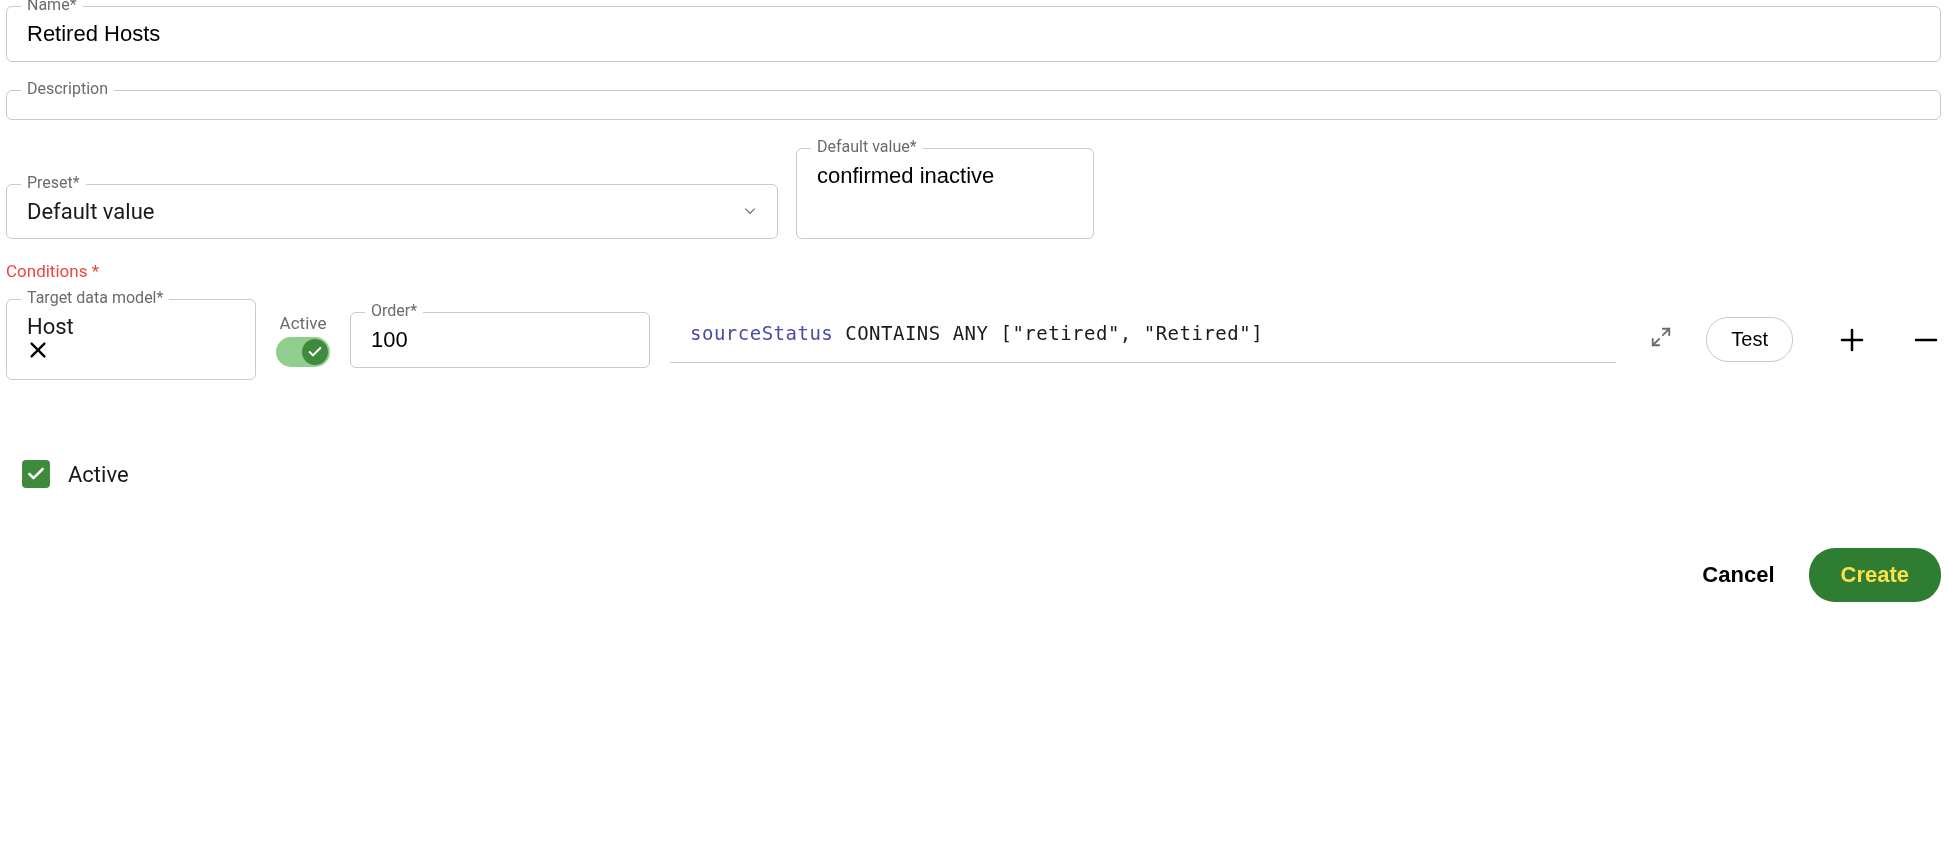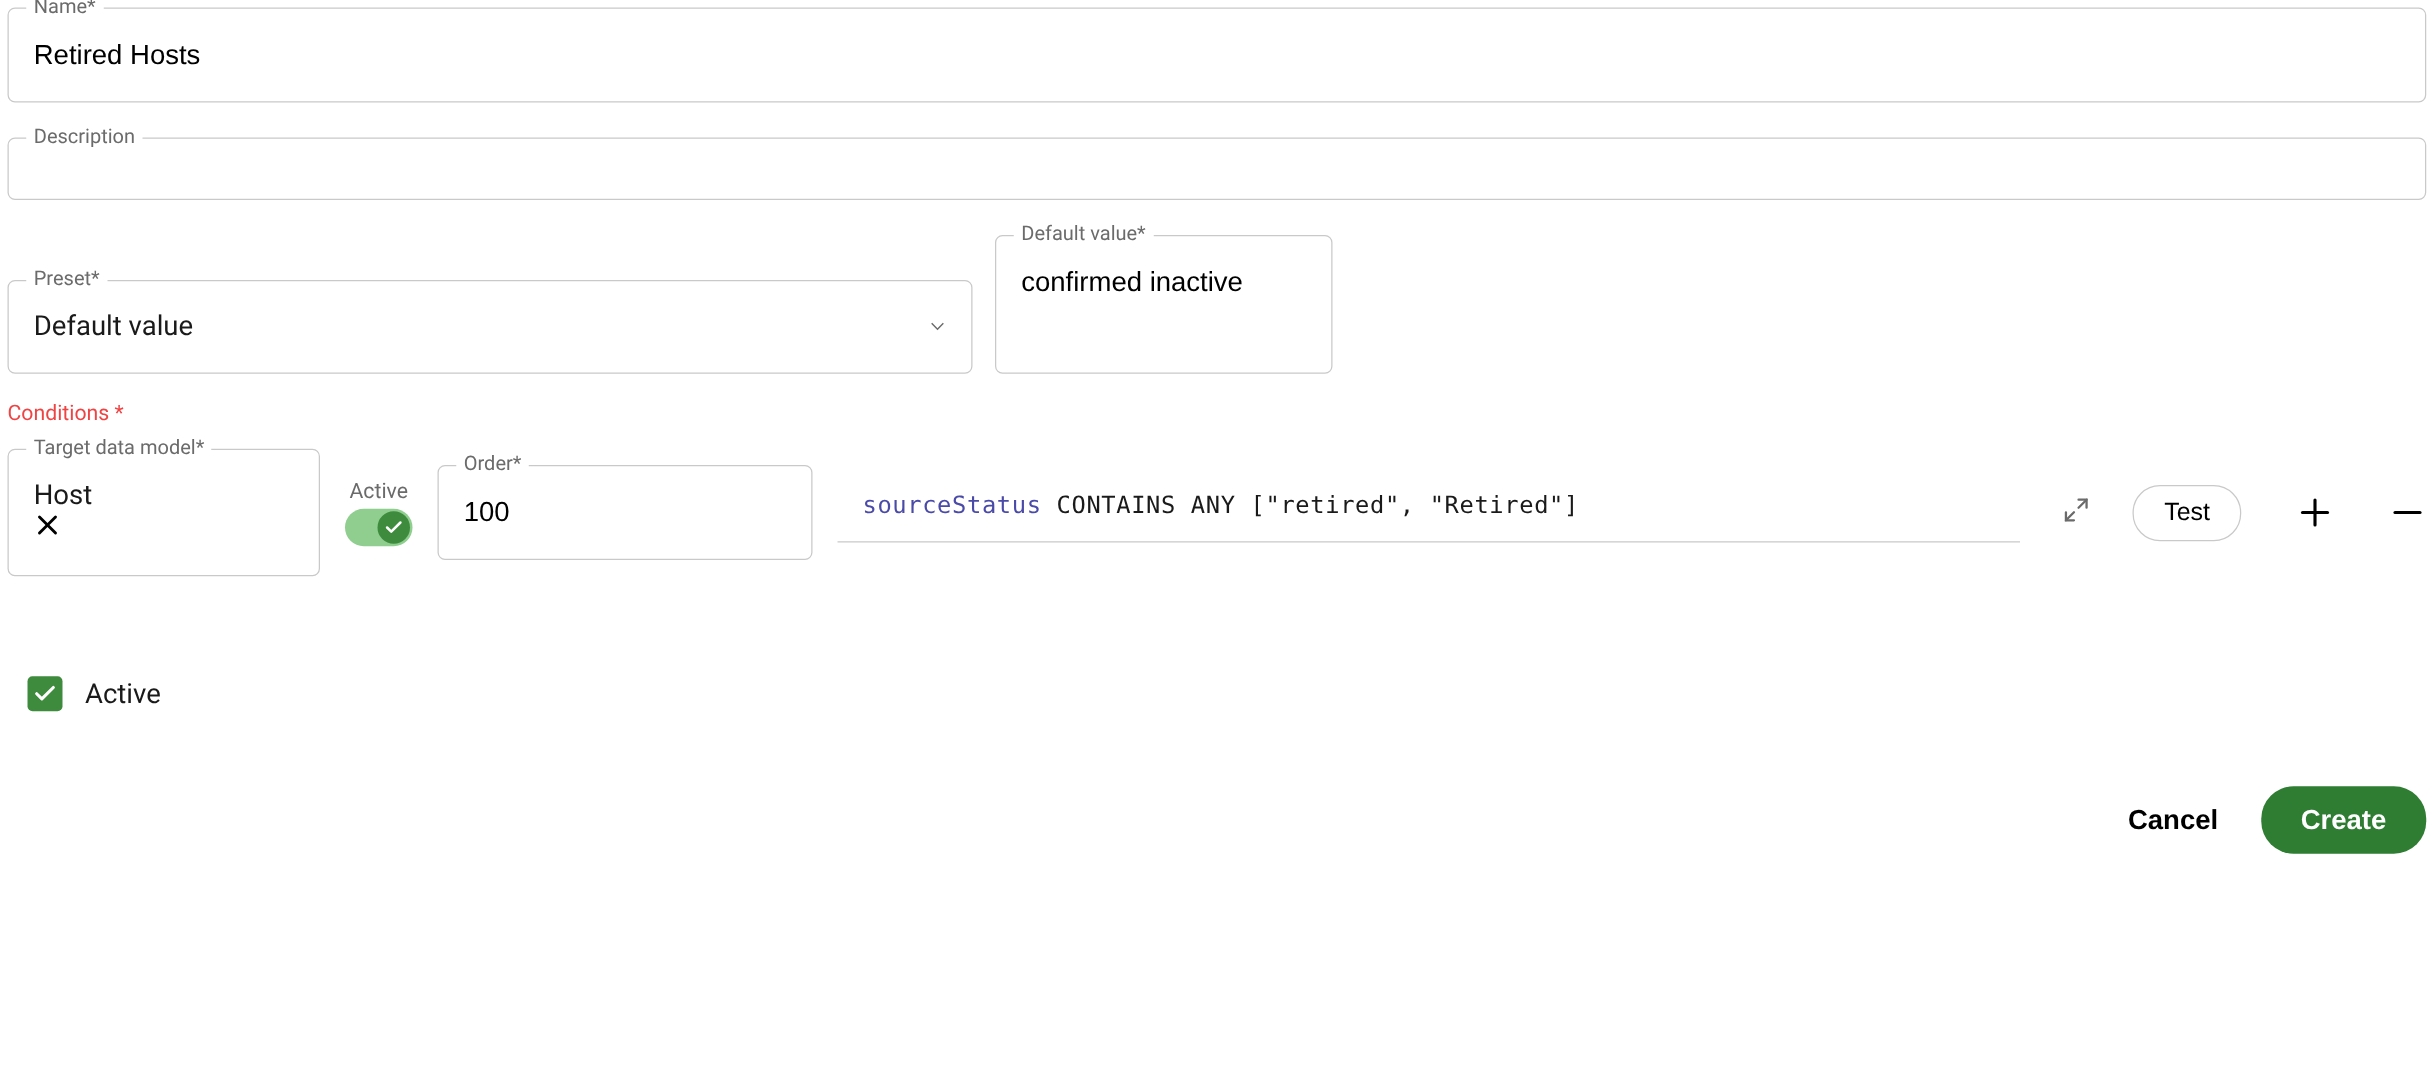--- a/index.html
+++ b/index.html
@@ -8,21 +8,21 @@
     padding: 6px;
     font-family: -apple-system, BlinkMacSystemFont, "Segoe UI", Roboto, Helvetica, Arial, sans-serif;
     color: #1a1a1a;
     background: #fff;
     font-size: 20px;
   }
   .field {
     position: relative;
     border: 1px solid #c9c9c9;
     border-radius: 6px;
-    padding: 24px 20px;
+    padding: 14px 20px;
   }
   .field-label {
     position: absolute;
     top: -12px;
     left: 14px;
     background: #fff;
     padding: 0 6px;
     font-size: 16px;
     color: #6b6b6b;
   }
@@ -76,25 +76,25 @@
   .icon-btn svg { width:30px; height:30px; }
   .active-row { display:flex; align-items:center; gap:18px; margin-top:80px; margin-left:16px;}
   .checkbox {
     width:28px; height:28px; border-radius:4px; background:#3e8b3e;
     display:flex; align-items:center; justify-content:center; cursor:pointer;
   }
   .checkbox svg { width:20px; height:20px; }
   .footer { display:flex; justify-content:flex-end; gap:28px; margin-top:60px; align-items:center;}
   .cancel-btn { font-size:22px; font-weight:600; background:none; border:none; cursor:pointer; }
   .create-btn {
-    background:#2e7d32; color:#ffffff; border:none; border-radius:26px;
+    background:#2e7d32; color:#fde047; border:none; border-radius:26px;
     padding:14px 32px; font-size:22px; font-weight:600; cursor:pointer;
   }
   .preset-field { flex: 0 0 772px; display:flex; align-items:flex-start; justify-content:space-between;margin-top:36px;}
-  .default-value-field { width: 270px; }
+  .default-value-field { width: 298px; }
   .dropdown-caret { color:#6b6b6b; }
 </style>
 </head>
 <body>
 
 <div class="field">
   <span class="field-label">Name*</span>
   <input class="field-input" value="Retired Hosts" style="">
 </div>
 

